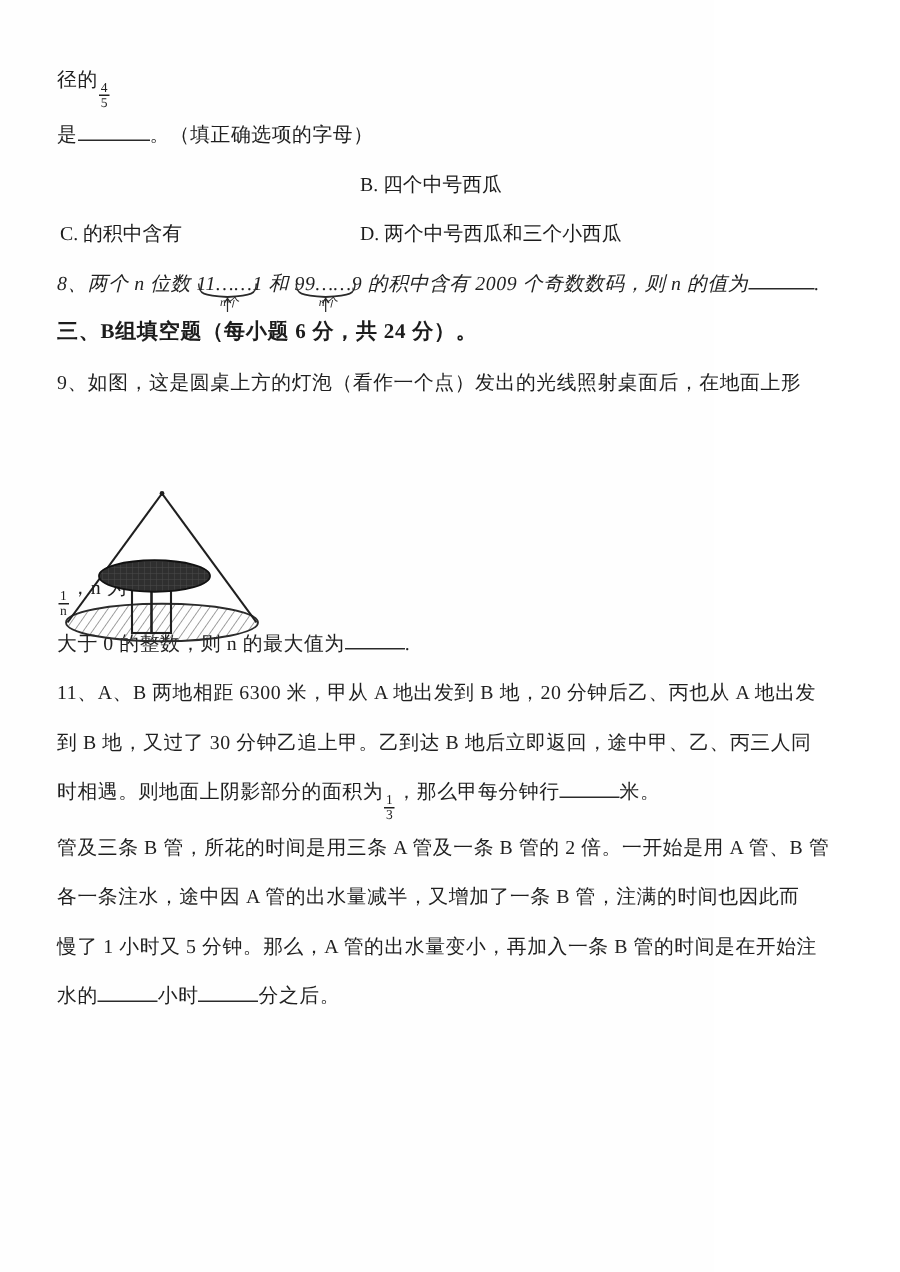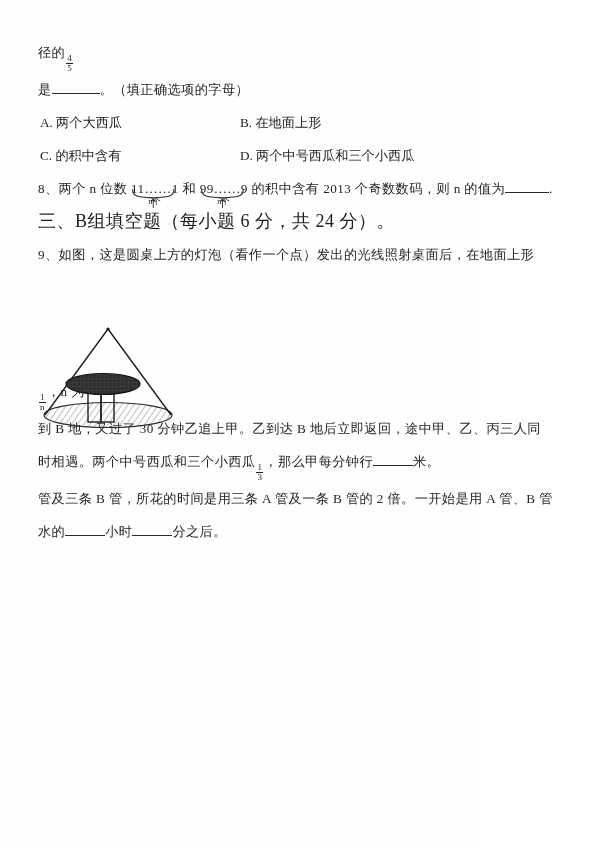--- a/index.html
+++ b/index.html
@@ -64,23 +64,23 @@
   .opt-row {
     position: relative;
     height: 33px;
     font-size: 13.2px;
     line-height: 33px;
   }
   .opt-a { position: absolute; left: 2px; top: 0; }
   .opt-b { position: absolute; left: 202px; top: 0; }
 
   .sec-head {
-    font-size: 18px;
+    font-size: 14px;
     line-height: 33px;
-    font-weight: normal;
+    font-weight: bold;
     letter-spacing: 0.5px;
   }
 
   
   .brace-wrap {
     position: relative;
     display: inline-block;
   }
   .brace-mark {
     position: absolute;
@@ -121,61 +121,64 @@
 
     <div class="p-block">
       <div class="line"><span>径的</span><span class="frac">
             <span class="num">4</span>
             <span class="den">5</span>
           </span></div>
       <div class="line"><span>是</span><span class="blank w3"></span><span>。（填正确选项的字母）</span></div>
     </div>
 
     <div class="opt-row">
-      <span class="opt-a">A. 两个大西瓜</span>
-      <span class="opt-b">B. 在地面上形</span>
+      <span class="opt-b">B. 四个中号西瓜</span>
     </div>
     <div class="opt-row">
       <span class="opt-a">C. 的积中含有</span>
       <span class="opt-b">D. 两个中号西瓜和三个小西瓜</span>
     </div>
 
-    <div class="line" style="position:relative;"><span>8、两个 n 位数 </span><span class="brace-wrap"><span>11……1</span><svg class="brace-mark" viewBox="0 0 60 22" preserveAspectRatio="none">
+    <div class="line" style="position:relative;font-style:italic;"><span>8、两个 n 位数 </span><span class="brace-wrap"><span>11……1</span><svg class="brace-mark" viewBox="0 0 60 22" preserveAspectRatio="none">
             <path d="M2,2 C2,9 6,10 28,11 C50,10 54,9 54,2" fill="none" stroke="#2a2a2a" stroke-width="1.3"></path>
             <path d="M28,21 L28,12 M25,15 L28,12 L31,15" fill="none" stroke="#2a2a2a" stroke-width="1.1"></path>
           </svg><span class="brace-label">n个</span></span><span> 和 </span><span class="brace-wrap"><span>99……9</span><svg class="brace-mark" viewBox="0 0 60 22" preserveAspectRatio="none">
             <path d="M2,2 C2,9 6,10 28,11 C50,10 54,9 54,2" fill="none" stroke="#2a2a2a" stroke-width="1.3"></path>
             <path d="M28,21 L28,12 M25,15 L28,12 L31,15" fill="none" stroke="#2a2a2a" stroke-width="1.1"></path>
-          </svg><span class="brace-label">n个</span></span><span> 的积中含有 2013 个奇数数码，则 n 的值为</span><span class="blank w1"></span><span>.</span></div>
+          </svg><span class="brace-label">n个</span></span><span> 的积中含有 2009 个奇数数码，则 n 的值为</span><span class="blank w1"></span><span>.</span></div>
 
     <div class="sec-head">三、B组填空题（每小题 6 分，共 24 分）。</div>
 
     <div class="p-block">
       <div class="line">9、如图，这是圆桌上方的灯泡（看作一个点）发出的光线照射桌面后，在地面上形</div>
     </div>
 
     <div style="height:104px;"></div>
 
     <div class="p-block">
       <div class="line"><span class="frac">
             <span class="num">1</span>
             <span class="den">n</span>
           </span><span>，n 为</span></div>
-    </div>
-
-    <div class="p-block">
+      <div class="line"><span>大于 0 的整数，则 n 的最大值为</span><span class="blank w2"></span><span>.</span></div>
+    </div>
+
+    <div class="p-block">
+      <div class="line">11、A、B 两地相距 6300 米，甲从 A 地出发到 B 地，20 分钟后乙、丙也从 A 地出发</div>
       <div class="line">到 B 地，又过了 30 分钟乙追上甲。乙到达 B 地后立即返回，途中甲、乙、丙三人同</div>
-      <div class="line"><span>时相遇。两个中号西瓜和三个小西瓜</span><span class="frac">
+      <div class="line"><span>时相遇。则地面上阴影部分的面积为</span><span class="frac">
             <span class="num">1</span>
             <span class="den">3</span>
           </span><span>，那么甲每分钟行</span><span class="blank w2"></span><span>米。</span></div>
     </div>
 
     <div class="p-block">
       <div class="line">管及三条 B 管，所花的时间是用三条 A 管及一条 B 管的 2 倍。一开始是用 A 管、B 管</div>
+      <div class="line">各一条注水，途中因 A 管的出水量减半，又增加了一条 B 管，注满的时间也因此而</div>
+      <div class="line">慢了 1 小时又 5 分钟。那么，A 管的出水量变小，再加入一条 B 管的时间是在开始注</div>
       <div class="line"><span>水的</span><span class="blank w2"></span><span>小时</span><span class="blank w2"></span><span>分之后。</span></div>
     </div>
 
     <div class="footer-space"></div>
 
 
   </div>
 
   <div class="figure">
     <svg width="170" height="104" viewBox="0 0 170 104">

